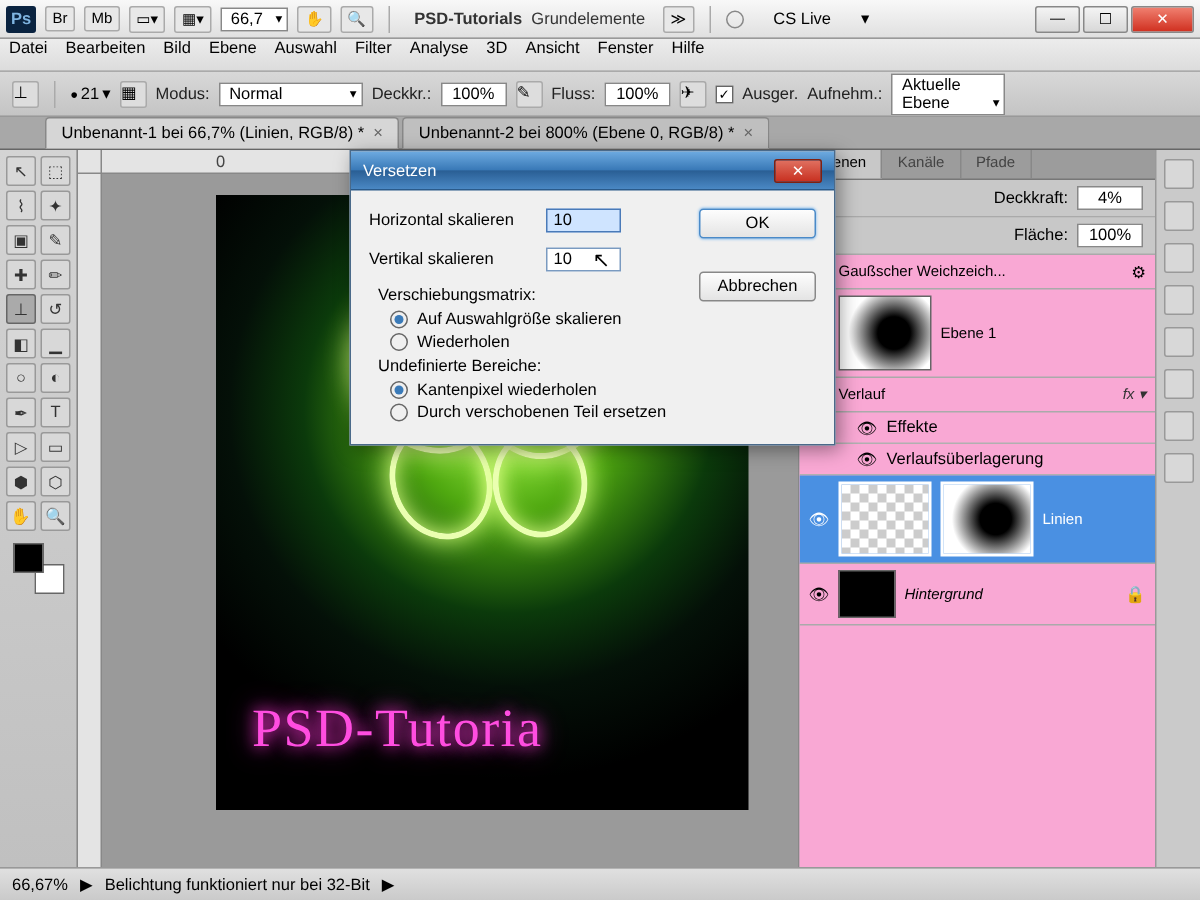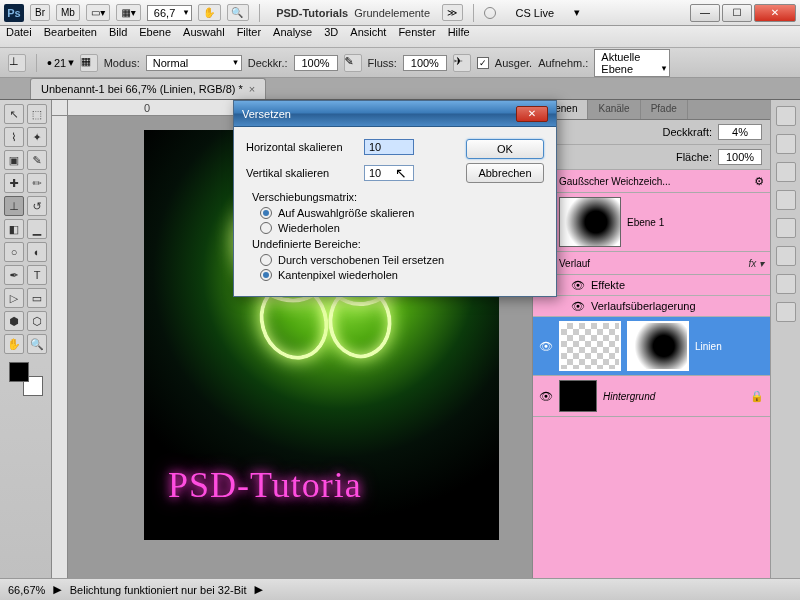--- a/index.html
+++ b/index.html
@@ -77,21 +77,21 @@
 .dlg-left{flex:1}
 .dlg-row{display:flex;align-items:center;margin-bottom:10px;gap:8px}
 .dlg-row label{width:110px}
 .dlg-input{border:1px solid #7a9ac0;padding:1px 4px;width:50px;background:#fff}
 .dlg-input.sel{background:#cfe4ff;border-color:#4a7ab8}
 .dlg-group{margin-top:4px;margin-left:6px}
 .dlg-group .gtitle{margin-bottom:4px}
 .dlg-radio{display:flex;align-items:center;gap:6px;margin:3px 0;padding-left:8px}
 .radio{width:12px;height:12px;border:1px solid #666;border-radius:50%;display:flex;align-items:center;justify-content:center}
 .radio.on::after{content:"";width:6px;height:6px;background:#3a7ab8;border-radius:50%}
-.dlg-btns{display:flex;flex-direction:column;gap:4px}
+.dlg-btns{display:flex;flex-direction:column;gap:22px}
 .dlg-btn{width:78px;padding:3px 0;text-align:center;border:1px solid #888;background:linear-gradient(#fdfdfd,#e4e4e4);border-radius:3px}
 .dlg-btn.primary{border:1px solid #4a8ac8;box-shadow:0 0 2px #6ab0f0}
 .cursor{position:absolute;top:165px;left:395px;font-size:14px;color:#000;z-index:60;pointer-events:none}
 </style>
 </head>
 <body>
 
 <div class="titlebar">
   <div class="ps-icon">Ps</div>
   <div class="tb-btn">Br</div>
@@ -141,20 +141,21 @@
   <div class="numbox">100%</div>
   <div class="smallicon">✈</div>
   <span class="check">✓</span>
   <label>Ausger.</label>
   <label>Aufnehm.:</label>
   <div class="dd" style="width:76px">Aktuelle Ebene</div>
 </div>
 
 <div class="tabstrip">
   <div class="doctab active"><span>Unbenannt-1 bei 66,7% (Linien, RGB/8) *</span><span class="x">×</span></div>
+  <div class="doctab"><span>Unbenannt-2 bei 800% (Ebene 0, RGB/8) *</span><span class="x">×</span></div>
 </div>
 
 <div class="main">
 
   <div class="toolbox">
     <div class="toolgrid">
       <div class="tool">↖</div>
         <div class="tool">⬚</div>
       <div class="tool">⌇</div>
         <div class="tool">✦</div>
@@ -298,26 +299,26 @@
             <span>Auf Auswahlgröße skalieren</span>
           </div>
         <div class="dlg-radio">
             <span class="radio"></span>
             <span>Wiederholen</span>
           </div>
       </div>
       <div class="dlg-group">
         <div class="gtitle">Undefinierte Bereiche:</div>
         <div class="dlg-radio">
+            <span class="radio on"></span>
+            <span>Kantenpixel wiederholen</span>
+          </div>
+        <div class="dlg-radio">
             <span class="radio"></span>
             <span>Durch verschobenen Teil ersetzen</span>
-          </div>
-        <div class="dlg-radio">
-            <span class="radio on"></span>
-            <span>Kantenpixel wiederholen</span>
           </div>
       </div>
     </div>
     <div class="dlg-btns">
       <div class="dlg-btn primary">OK</div>
       <div class="dlg-btn">Abbrechen</div>
     </div>
   </div>
 </div>
 

